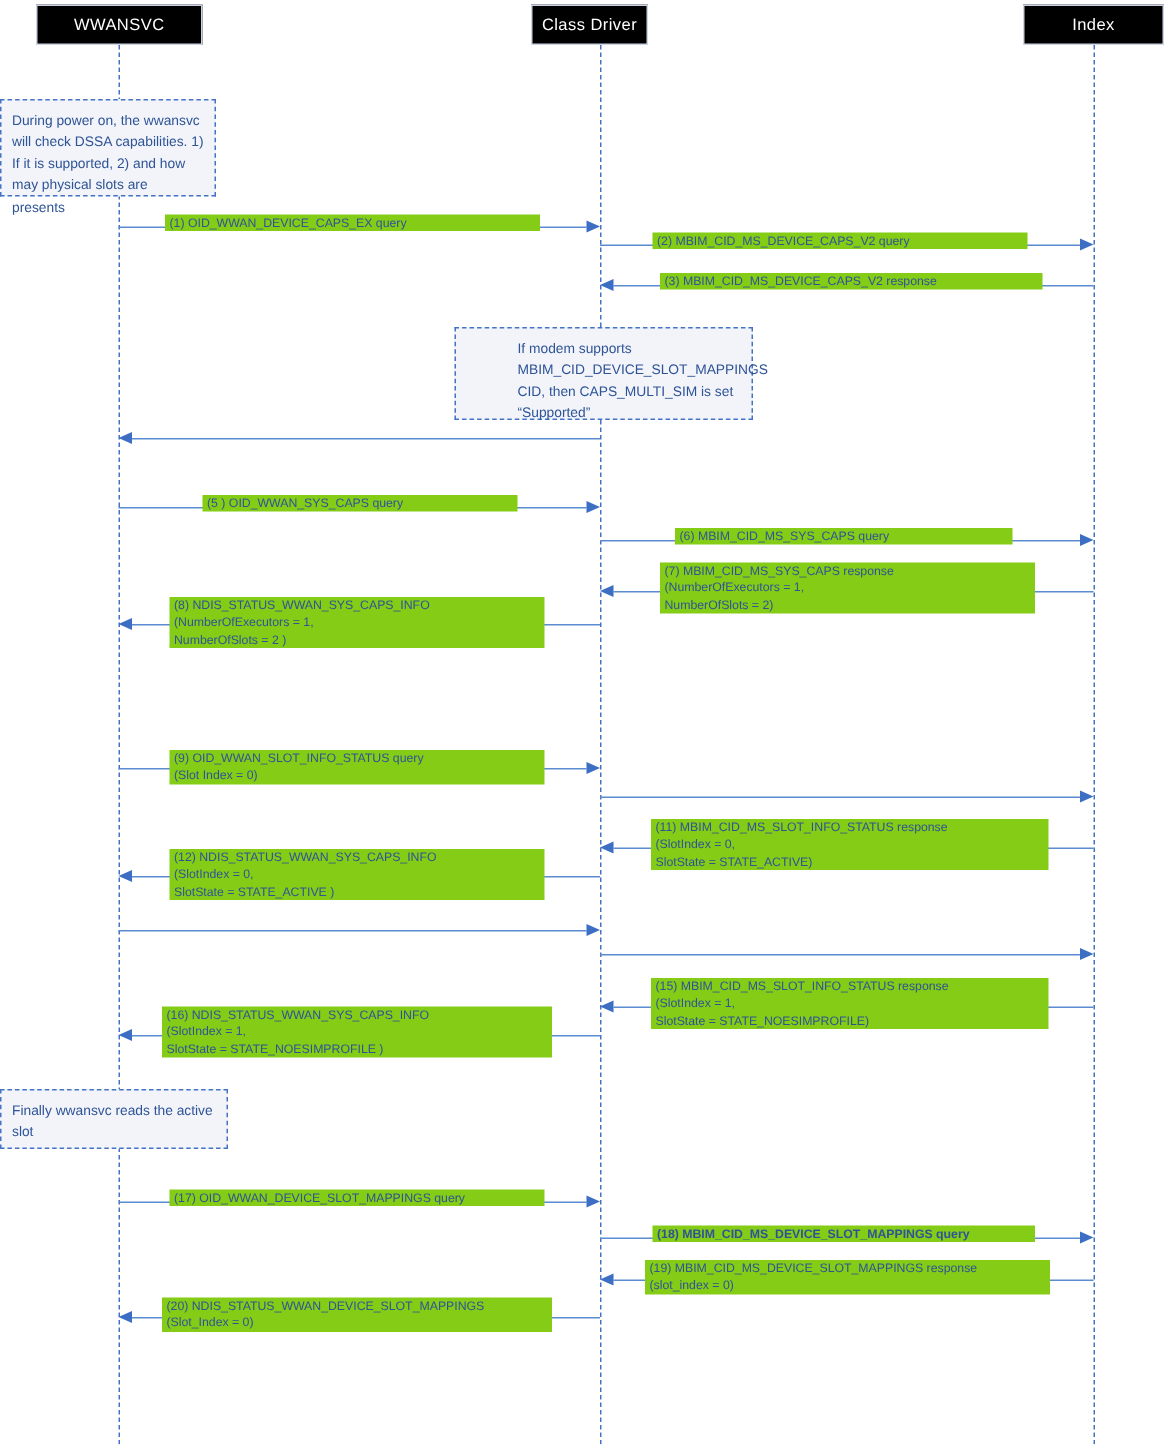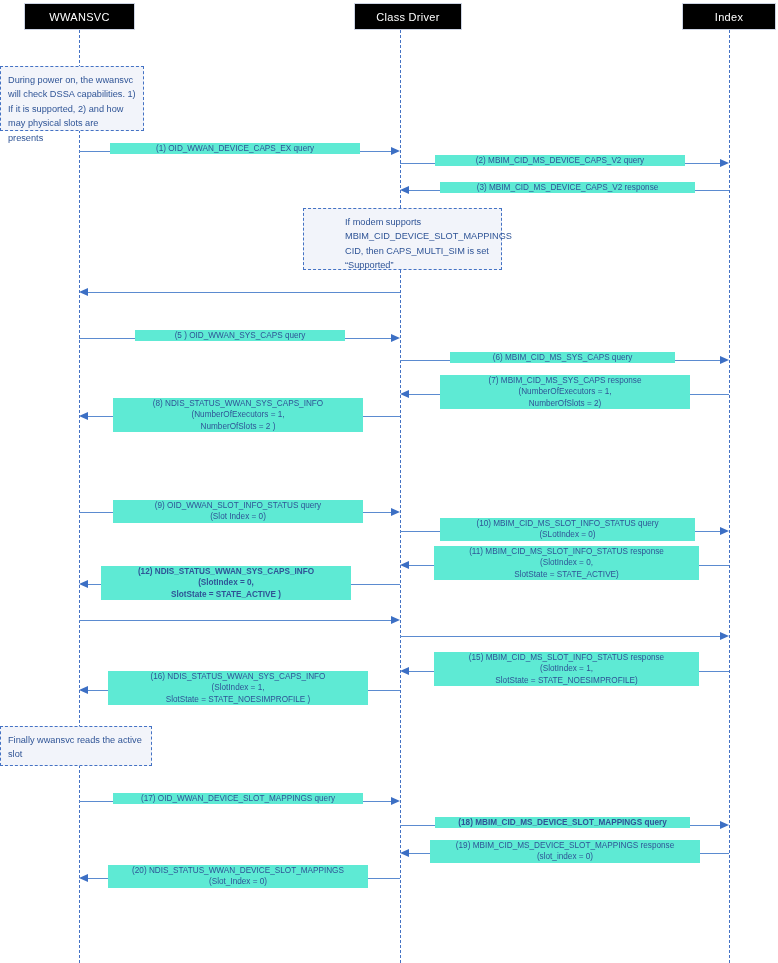--- a/index.html
+++ b/index.html
@@ -78,49 +78,48 @@
   .arrowhead.left {
     border-right: 9px solid #3C6FC4;
   }
 
   
   .msglabel {
     position: absolute;
     color: #2F5496;
     font-size: 8.2px;
     line-height: 11.4px;
-    text-align: center;
     white-space: pre-line;
-    background: #5eead4;
+    background: #84cc16;
     padding: 0 3px;
     box-sizing: border-box;
   }
 </style>
 </head>
 <body>
 
 <div id="diagram">
 
   <div class="participant" style="left:24px; width:111px;">
     <span>WWANSVC</span>
   </div>
-  <div class="participant" style="left:354px; width:108px;">
+  <div class="participant" style="left:354px; width:78px;">
     <span>Class Driver</span>
   </div>
   <div class="participant" style="left:682px; width:94px;">
     <span>Index</span>
   </div>
 
   <div class="lifeline" style="left:79px;"></div>
   <div class="lifeline" style="left:400px;"></div>
   <div class="lifeline" style="left:729px;"></div>
 
   <div class="note" style="left:0px; top:66px; width:144px; height:65px;">During power on, the wwansvc will check DSSA capabilities. 1) If it is supported, 2) and how may physical slots are presents</div>
 
-  <div class="note" style="left:303px; top:208px; width:199px; height:62px;padding-left:41px;">If modem supports MBIM_CID_DEVICE_SLOT_MAPPINGS CID, then CAPS_MULTI_SIM is set “Supported”</div>
+  <div class="note" style="left:303px; top:218px; width:199px; height:62px;padding-left:41px;">If modem supports MBIM_CID_DEVICE_SLOT_MAPPINGS CID, then CAPS_MULTI_SIM is set “Supported”</div>
 
 
   <div class="note" style="left:0px; top:726px; width:152px; height:40px;">Finally wwansvc reads the active slot</div>
 
   <div class="msg" style="left:79px; top:151px; width:312px;"></div>
   <div class="arrowhead right" style="left:391px; top:146.5px;"></div>
   <div class="msglabel" style="left:110px; top:143px; width:250px;">(1) OID_WWAN_DEVICE_CAPS_EX query</div>
 
   <div class="msg" style="left:400px; top:163px; width:320px;"></div>
   <div class="arrowhead right" style="left:720px; top:158.5px;"></div>
@@ -153,32 +152,30 @@
 (NumberOfExecutors = 1,
 NumberOfSlots = 2 )</div>
 
   <div class="msg" style="left:79px; top:512px; width:312px;"></div>
   <div class="arrowhead right" style="left:391px; top:507.5px;"></div>
   <div class="msglabel" style="left:113px; top:500px; width:250px;">(9) OID_WWAN_SLOT_INFO_STATUS query
 (Slot Index = 0)</div>
 
   <div class="msg" style="left:400px; top:531px; width:320px;"></div>
   <div class="arrowhead right" style="left:720px; top:526.5px;"></div>
-  <div class="msglabel" style="left:440px; top:518px; width:255px;">(10) MBIM_CID_MS_SLOT_INFO_STATUS query
-(SLotIndex = 0)</div>
 
   <div class="msg" style="left:409px; top:565px; width:320px;"></div>
   <div class="arrowhead left" style="left:400px; top:560.5px;"></div>
   <div class="msglabel" style="left:434px; top:546px; width:265px;">(11) MBIM_CID_MS_SLOT_INFO_STATUS response
 (SlotIndex = 0,
 SlotState = STATE_ACTIVE)</div>
 
   <div class="msg" style="left:88px; top:584px; width:312px;"></div>
   <div class="arrowhead left" style="left:79px; top:579.5px;"></div>
-  <div class="msglabel" style="left:101px; top:566px; width:250px;font-weight:bold;">(12) NDIS_STATUS_WWAN_SYS_CAPS_INFO
+  <div class="msglabel" style="left:113px; top:566px; width:250px;">(12) NDIS_STATUS_WWAN_SYS_CAPS_INFO
 (SlotIndex = 0,
 SlotState = STATE_ACTIVE )</div>
 
   <div class="msg" style="left:79px; top:620px; width:312px;"></div>
   <div class="arrowhead right" style="left:391px; top:615.5px;"></div>
 
   <div class="msg" style="left:400px; top:636px; width:320px;"></div>
   <div class="arrowhead right" style="left:720px; top:631.5px;"></div>
   <div class="msglabel" style="left:440px; top:659px; width:255px;">(14) MBIM_CID_MS_SLOT_INFO_STATUS query
 (SLotIndex = 1)</div>

